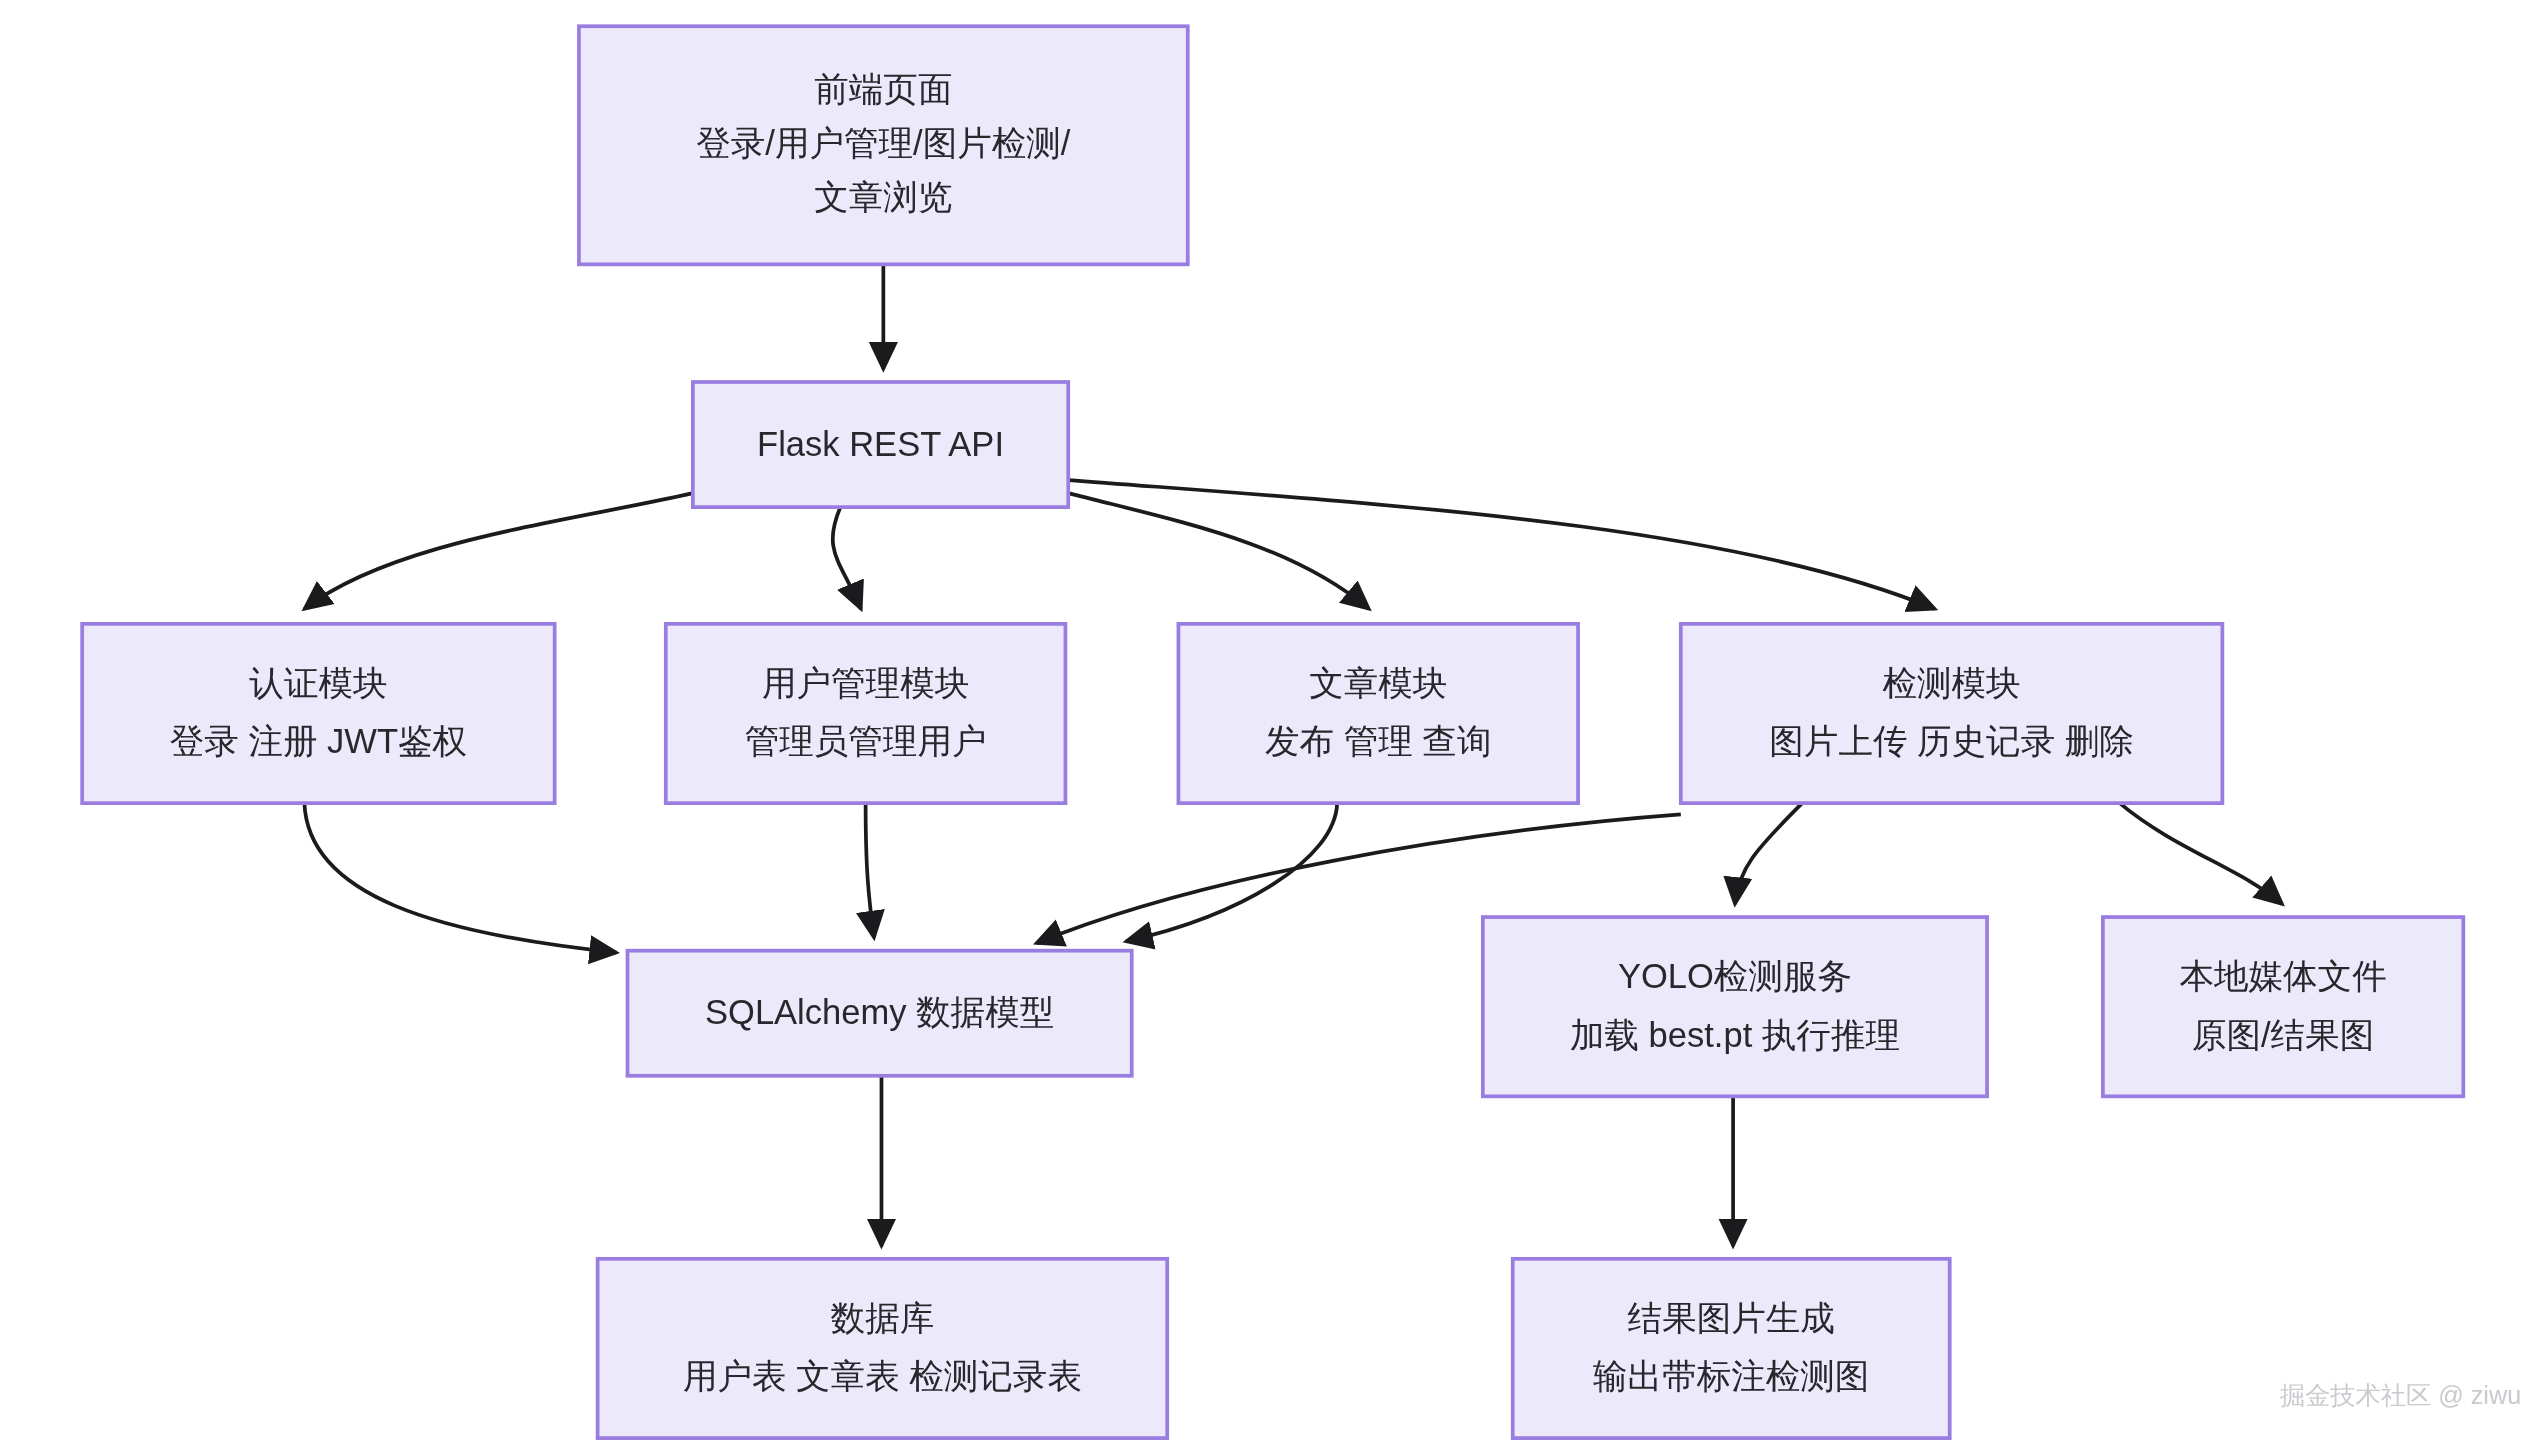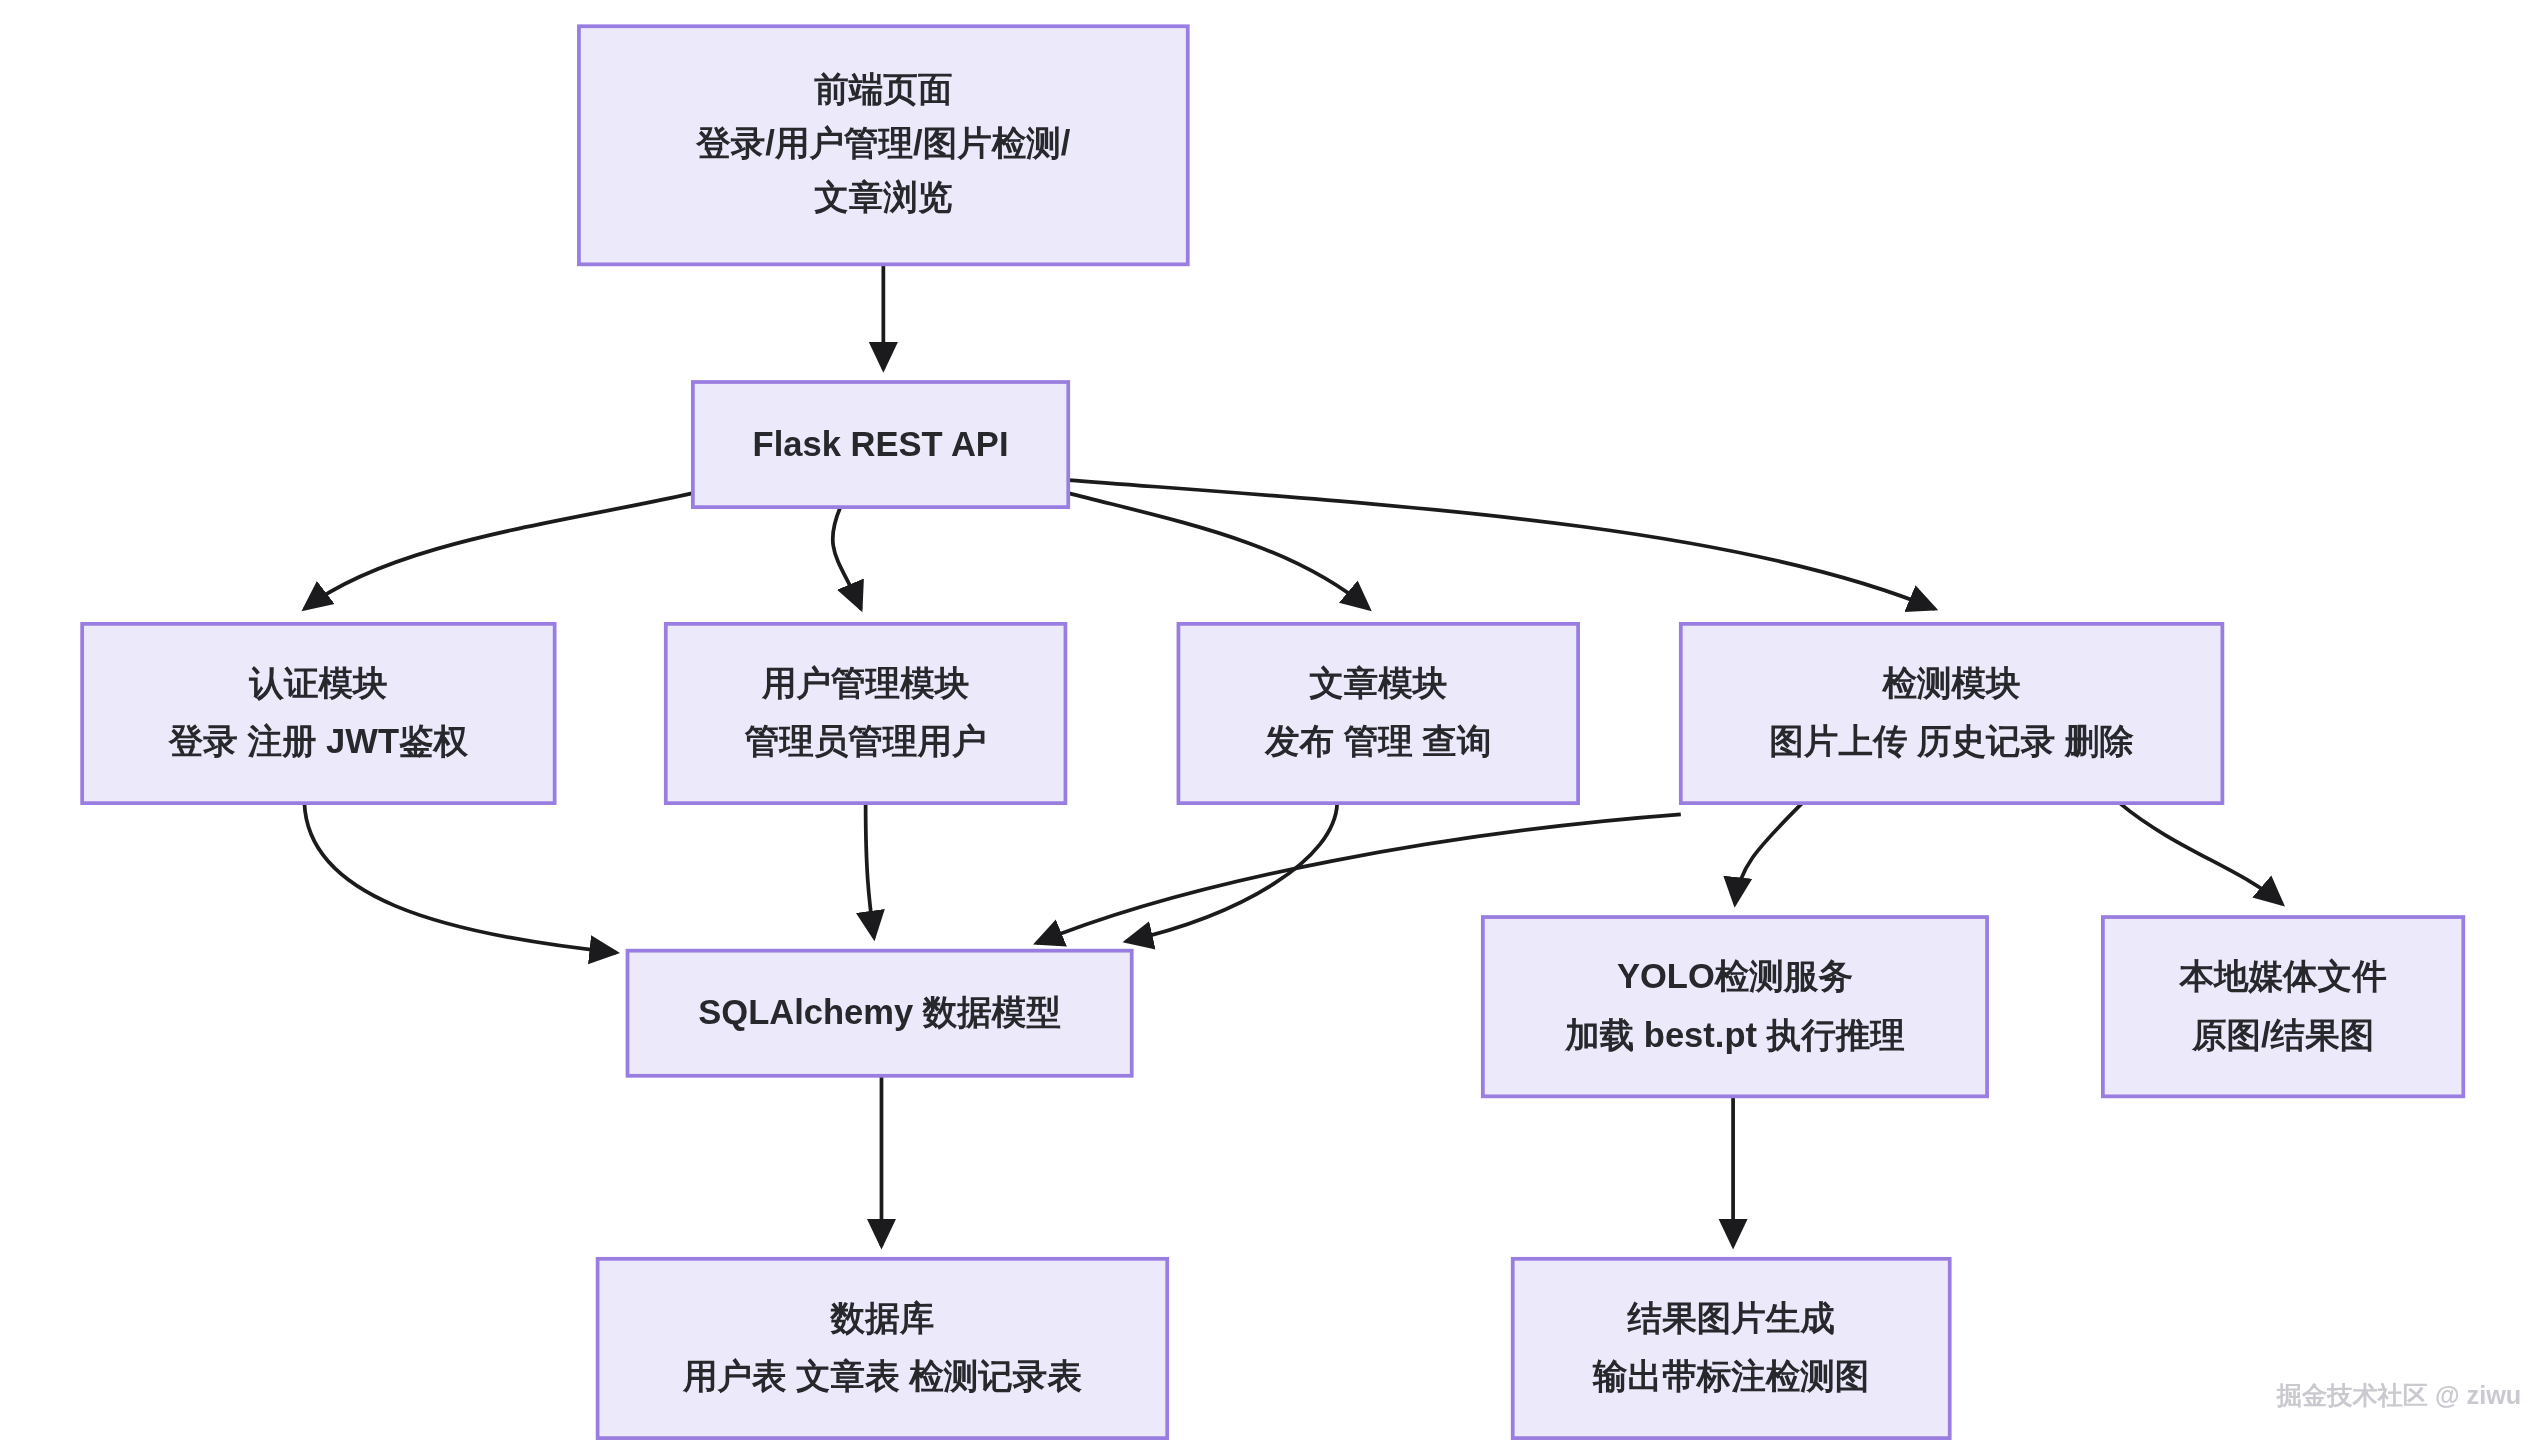--- a/index.html
+++ b/index.html
@@ -13,21 +13,20 @@
     font-family: "Liberation Sans", "DejaVu Sans", sans-serif;
     overflow: hidden;
     position: relative;
   }
   #diagram-root {
     position: absolute;
     left: 0;
     top: 0;
     width: 2538px;
     height: 1455px;
-    font-weight: bold;
   }
   svg.flow {
     display: block;
     width: 2538px;
     height: 1455px;
   }
   .node-rect {
     fill: #ece9fb;
     stroke: #9a7de0;
     stroke-width: 4;

